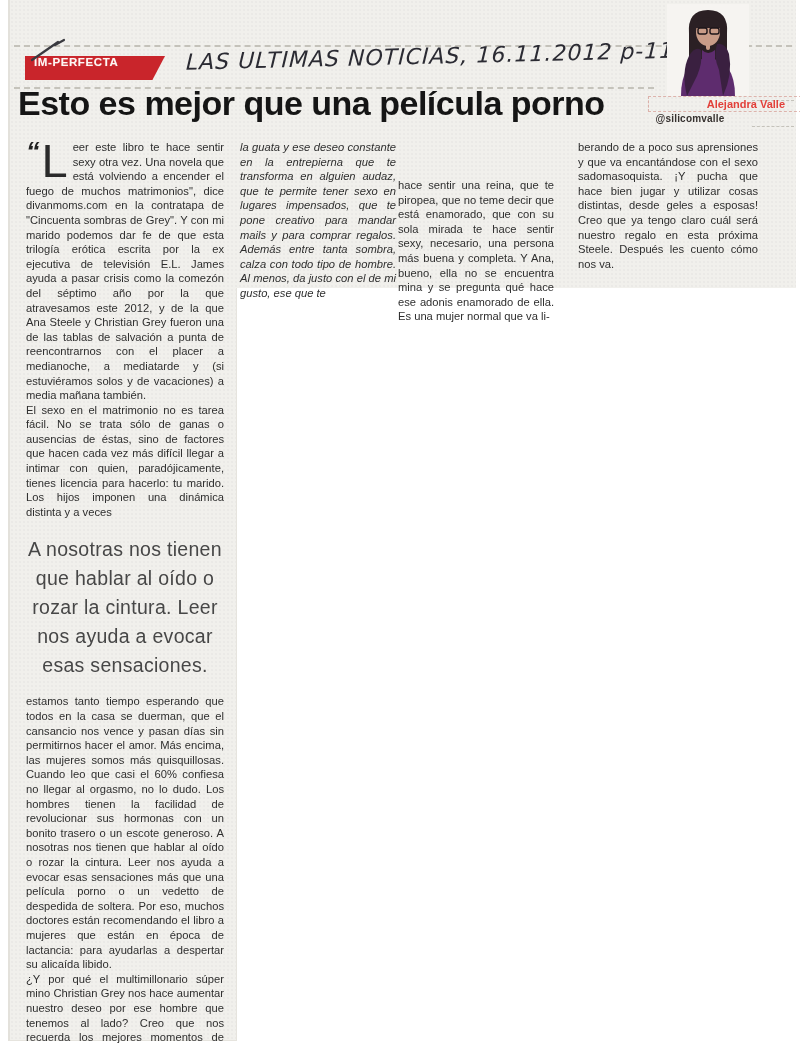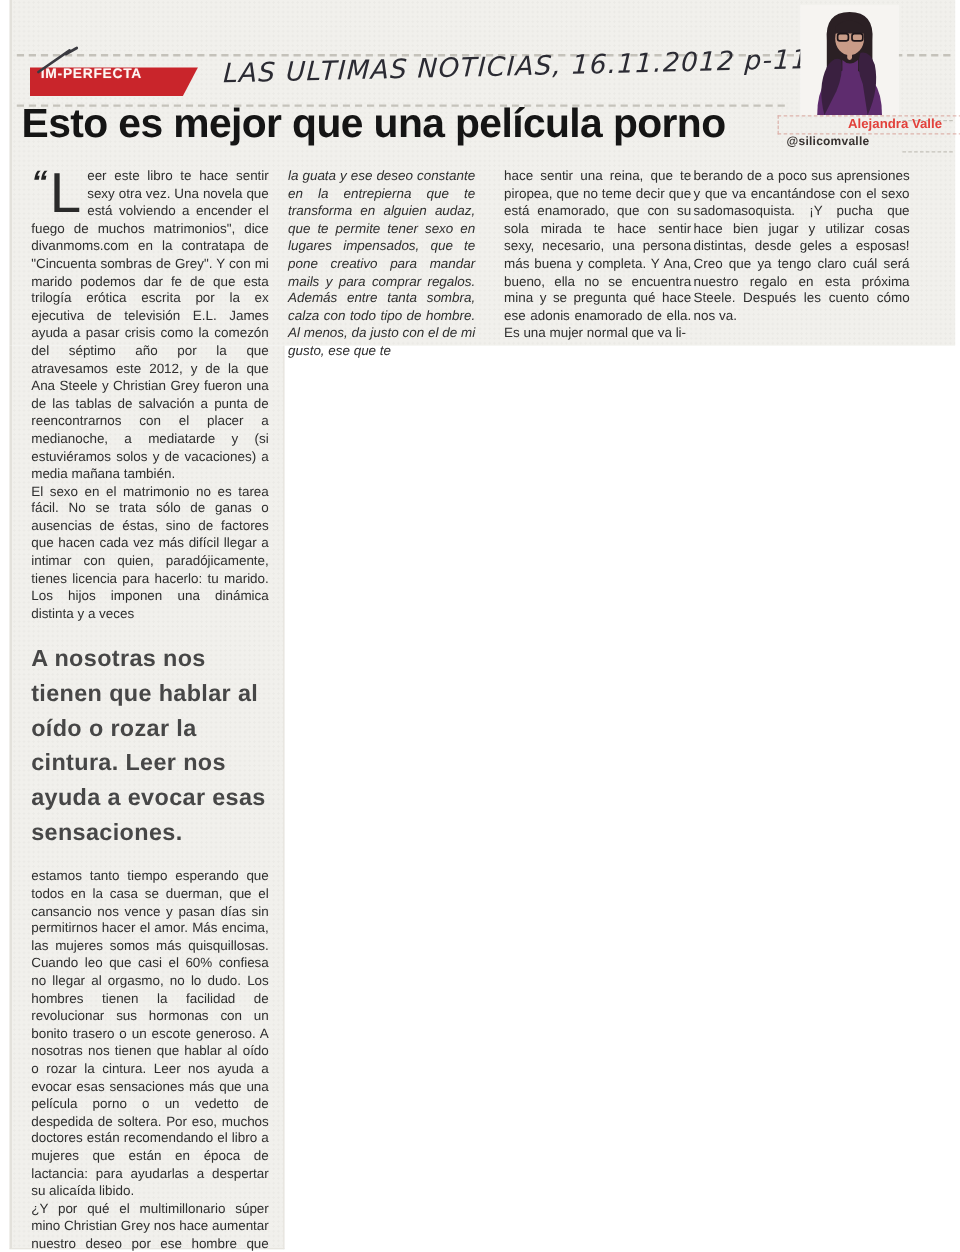--- a/index.html
+++ b/index.html
@@ -56,36 +56,36 @@
     font-family:"Liberation Sans",sans-serif;
   }
 
   .col{
     position:absolute;top:140px;
     font-size:11.2px;line-height:14.6px;color:#2e2e2e;text-align:justify;
   }
   .col p{margin:0;}
   .col1{left:26px;width:198px;}
   .col2{left:240px;width:156px;font-style:italic;}
-  .col3{left:420px;width:156px;}
+  .col3{left:398px;width:156px;margin-top:38px;}
   .col4{left:578px;width:180px;}
 
   .qm{
     float:left;font-size:27px;font-weight:bold;font-style:italic;
     line-height:22px;margin:1px 2px 0 0;color:#222;
   }
   .dropcap{
     float:left;font-size:47px;line-height:37px;margin:2px 5px 0 0;color:#2a2a2a;
     font-family:"Liberation Sans",sans-serif;
   }
   .pullquote{
     margin:16px 0 14px 0;
     font-size:19.5px;line-height:29px;color:#474747;
-    letter-spacing:.3px;text-align:left;
-    font-family:"Liberation Sans",sans-serif;font-weight:700;
+    letter-spacing:.3px;text-align:center;
+    font-family:"Liberation Sans",sans-serif;font-weight:400;
   }
 </style>
 </head>
 <body>
 
 <div class="scan">
 
   <div class="paper-top"></div>
   <div class="paper-left"></div>
 

